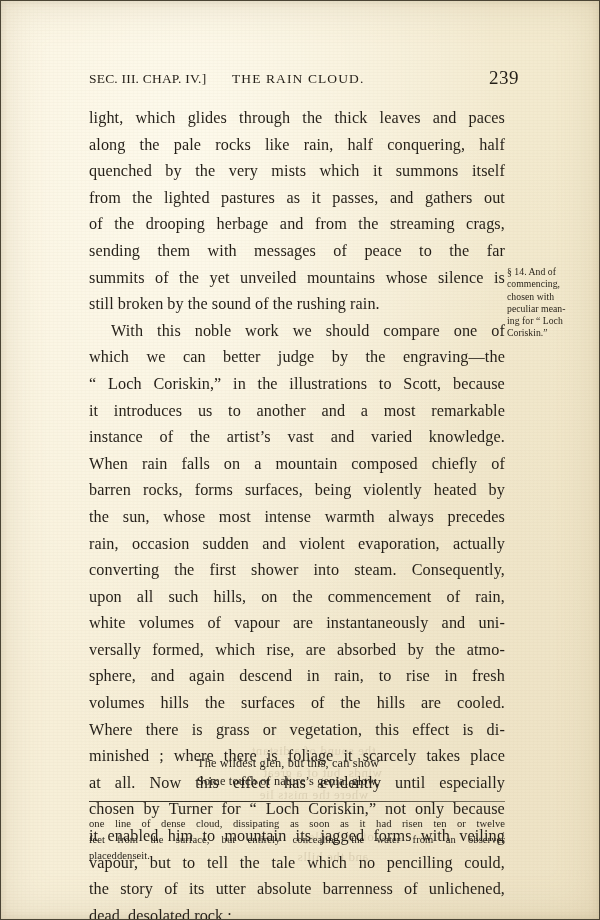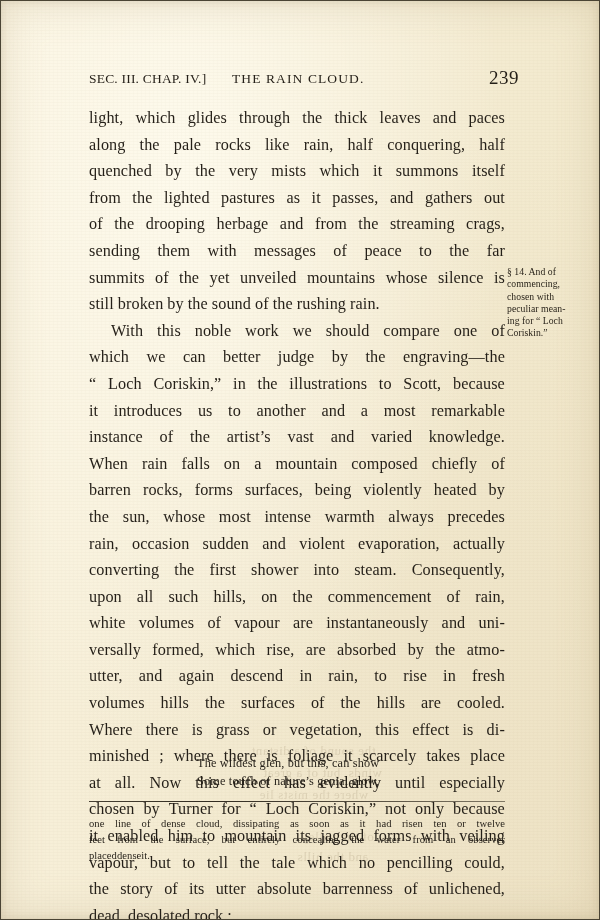--- a/index.html
+++ b/index.html
@@ -424,21 +424,21 @@
           <span class="w">formed,</span>
           <span class="w">which</span>
           <span class="w">rise,</span>
           <span class="w">are</span>
           <span class="w">absorbed</span>
           <span class="w">by</span>
           <span class="w">the</span>
           <span class="w">atmo-</span>
         </div>
         <div class="bodyline just">
-          <span class="w">utter,</span>
+          <span class="w">sphere,</span>
           <span class="w">and</span>
           <span class="w">again</span>
           <span class="w">descend</span>
           <span class="w">in</span>
           <span class="w">rain,</span>
           <span class="w">to</span>
           <span class="w">rise</span>
           <span class="w">in</span>
           <span class="w">fresh</span>
         </div>

